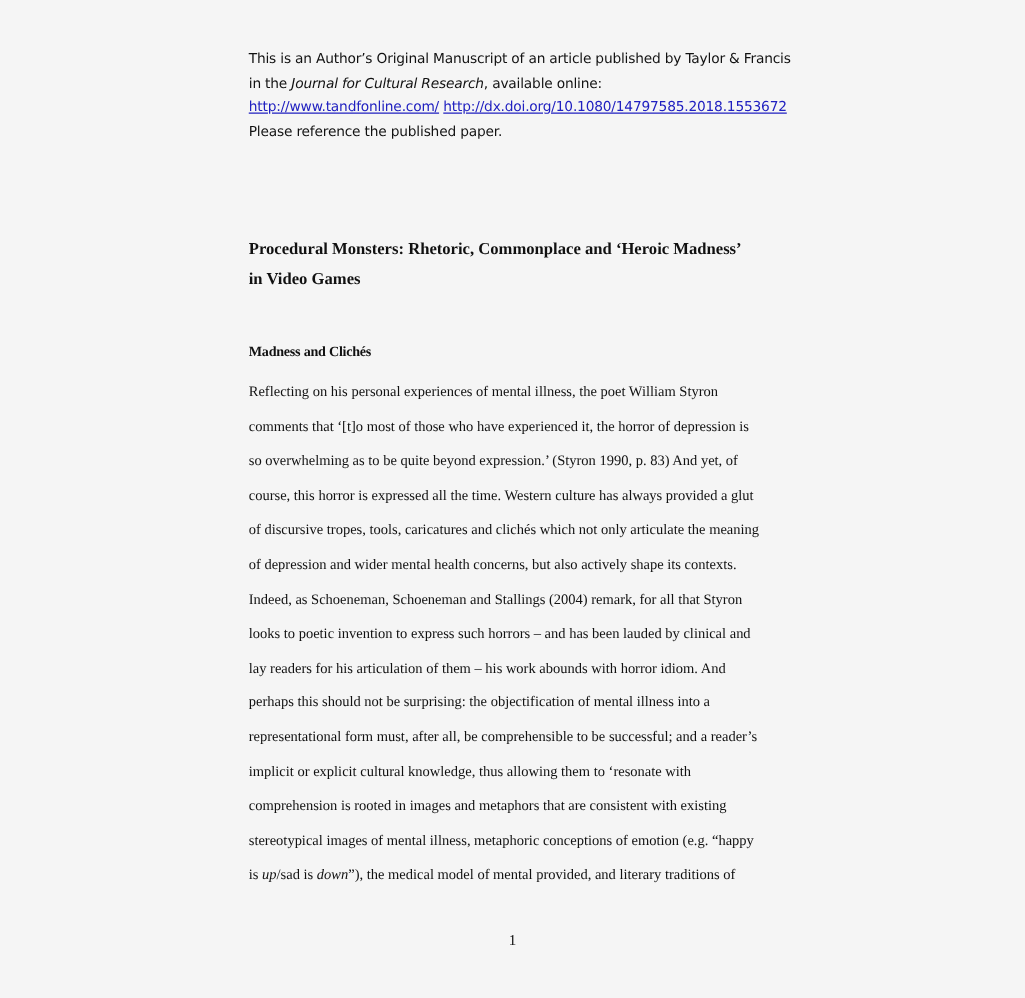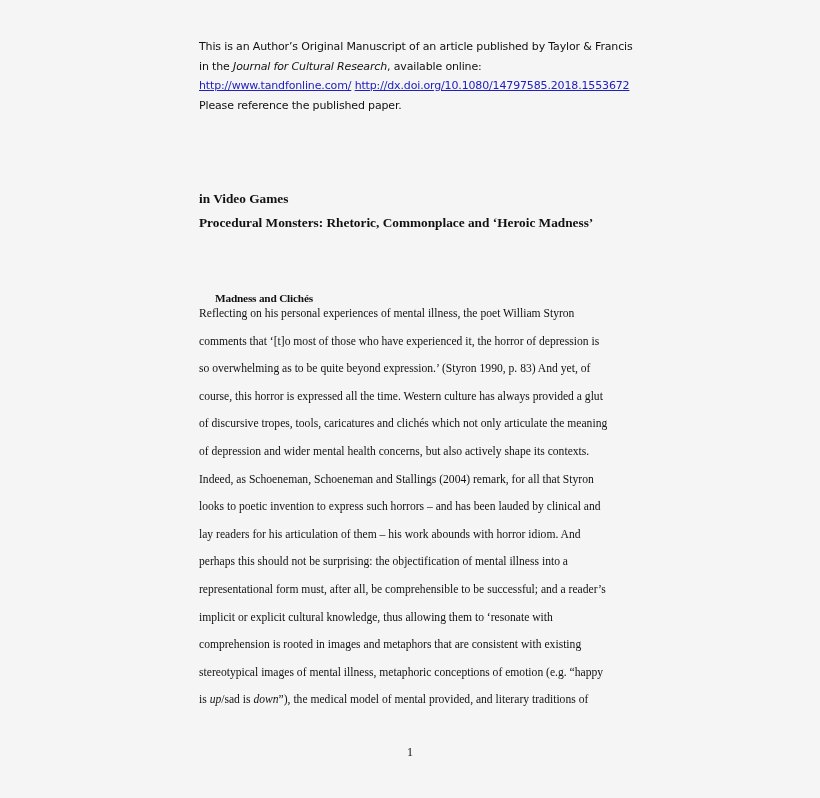--- a/index.html
+++ b/index.html
@@ -54,21 +54,21 @@
 
     .section-heading {
       position: absolute;
       left: 199px;
       top: 274px;
       font-family: "Liberation Serif", serif;
       font-weight: bold;
       font-size: 11.3px;
       line-height: 16px;
       color: #111;
-      margin: 16px;
+      margin: 0;
       letter-spacing: -0.2px;
     }
 
     .body-text {
       position: absolute;
       left: 199px;
       top: 305px;
       width: 440px;
       font-family: Liberation Serif, serif;
       font-size: 11.6px;
@@ -97,22 +97,22 @@
 <div class="page">
 
   <div class="notice">
     <span class="line">This is an Author’s Original Manuscript of an article published by Taylor &amp; Francis</span>
     <span class="line"><span>in the </span><em>Journal for Cultural Research</em><span>, available online:</span></span>
     <span class="line"><a href="#">http://www.tandfonline.com/</a> <a href="#">http://dx.doi.org/10.1080/14797585.2018.1553672</a></span>
     <span class="line">Please reference the published paper.</span>
   </div>
 
   <h1 class="title">
+    <span class="line">Procedural Monsters: Rhetoric, Commonplace and ‘Heroic Madness’</span>
     <span class="line">in Video Games</span>
-    <span class="line">Procedural Monsters: Rhetoric, Commonplace and ‘Heroic Madness’</span>
   </h1>
 
   <h2 class="section-heading">Madness and Clichés</h2>
 
   <div class="body-text">
     <span class="line">Reflecting on his personal experiences of mental illness, the poet William Styron</span>
     <span class="line">comments that ‘[t]o most of those who have experienced it, the horror of depression is</span>
     <span class="line">so overwhelming as to be quite beyond expression.’ (Styron 1990, p. 83) And yet, of</span>
     <span class="line">course, this horror is expressed all the time. Western culture has always provided a glut</span>
     <span class="line">of discursive tropes, tools, caricatures and clichés which not only articulate the meaning</span>

